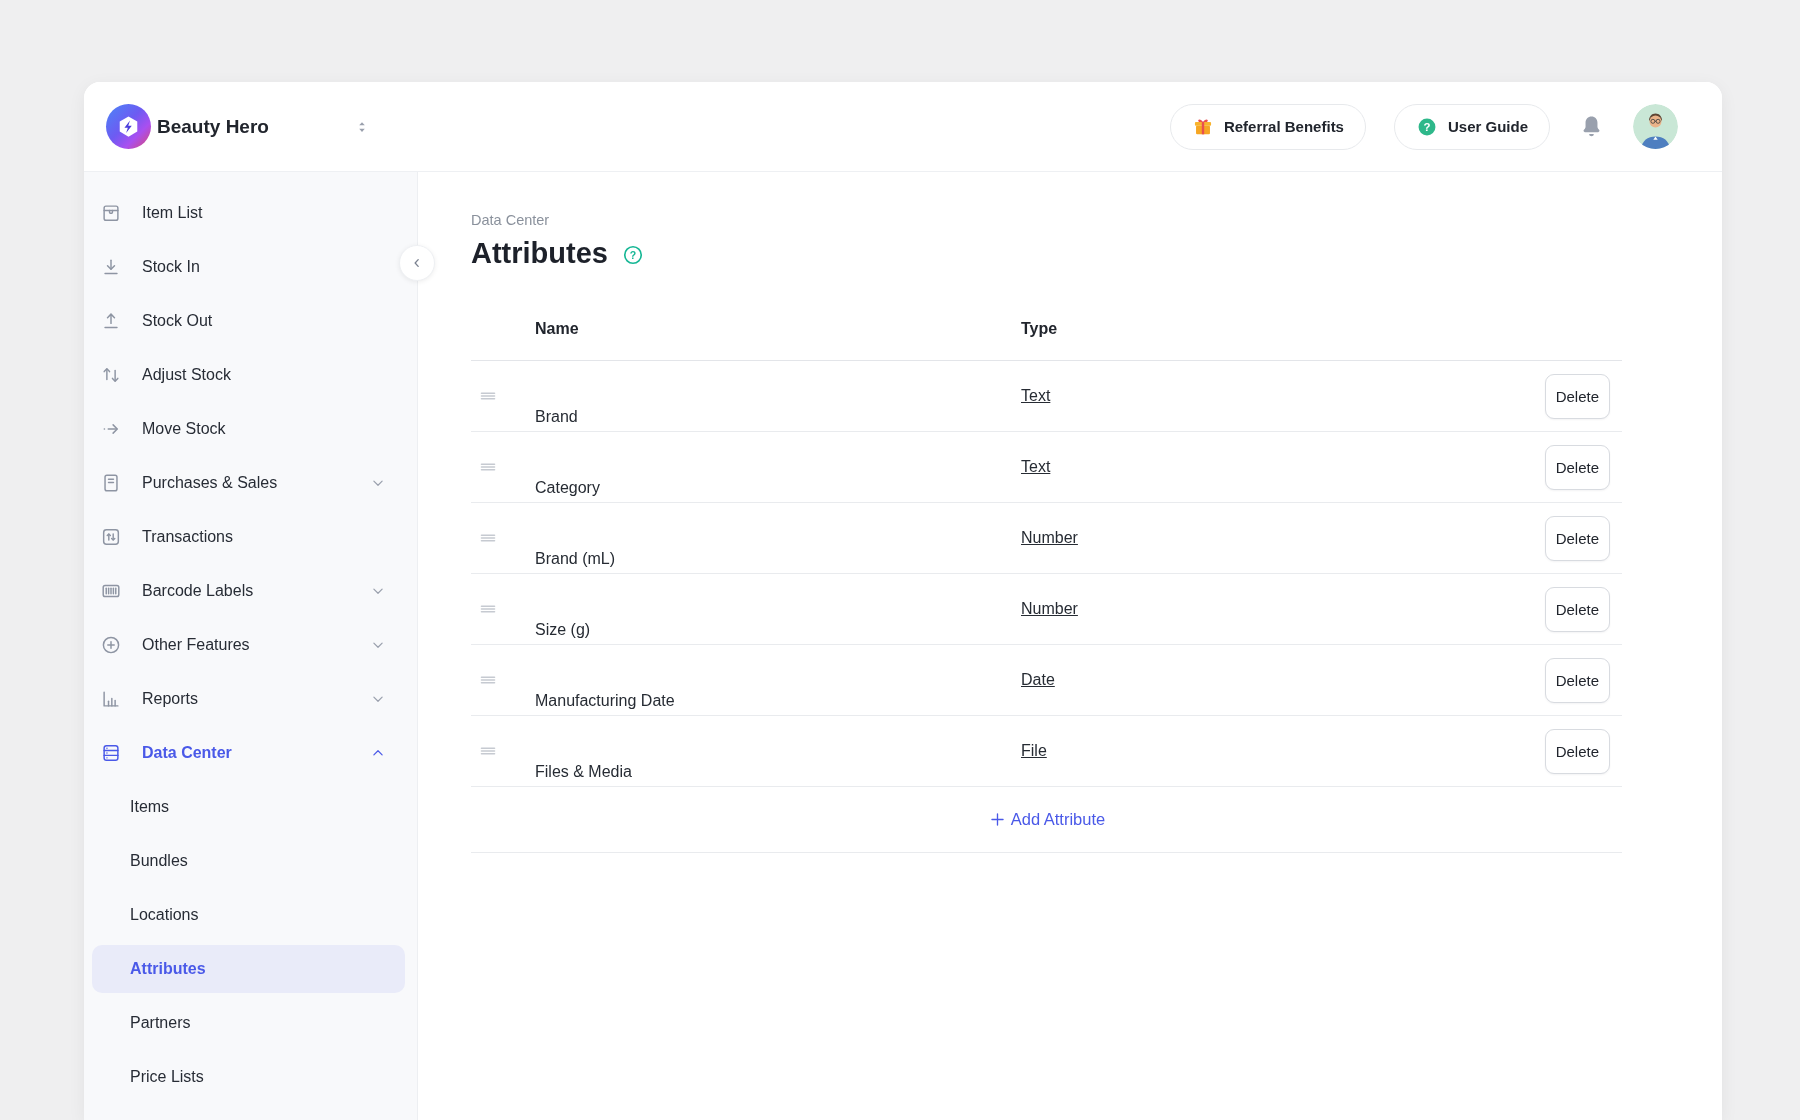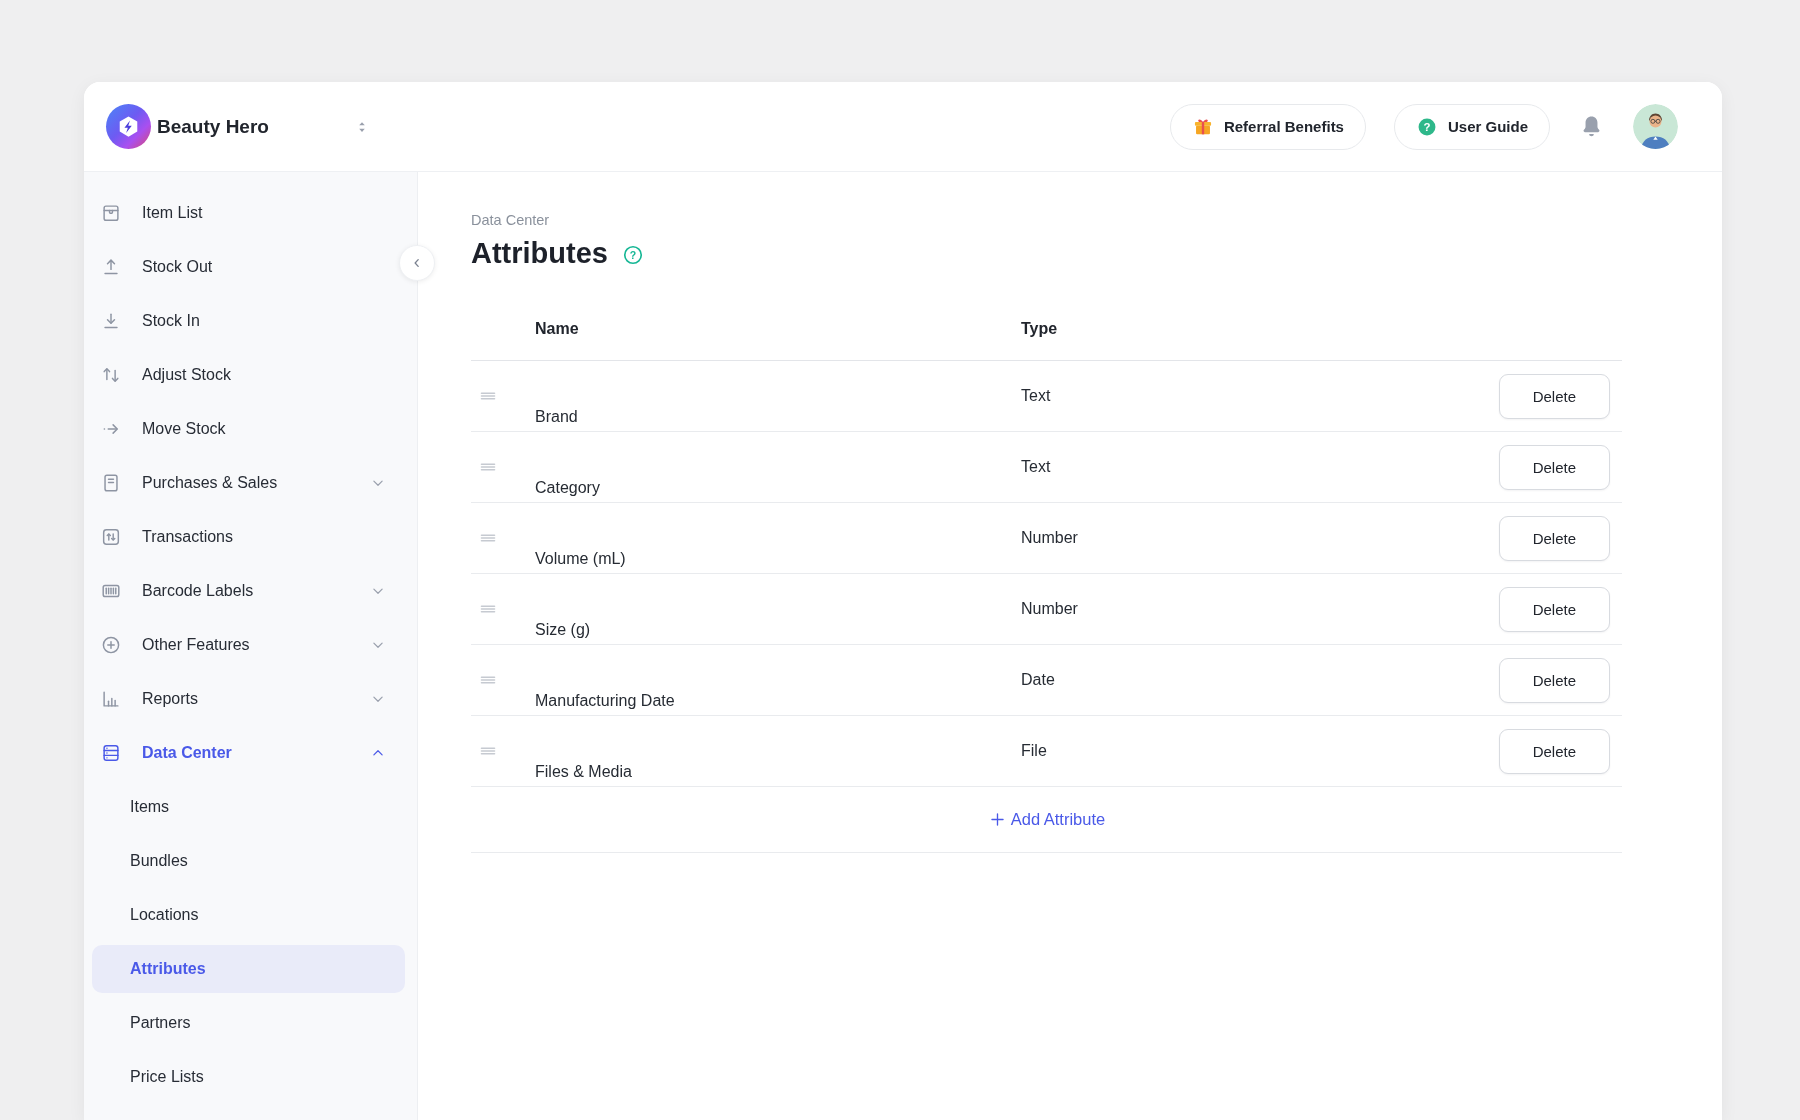--- a/index.html
+++ b/index.html
@@ -65,22 +65,22 @@
   .help-icon { width:22px; height:22px; margin-top:3px; cursor:pointer; }
 
   .attr-table { margin-top:27px; }
   .thead, .trow { display:grid; grid-template-columns:64px 486px 1fr 96px; align-items:center; }
   .thead { height:64px; border-bottom:1px solid #e3e5e9; font-size:16px; font-weight:700; color:#21252d; }
   .col-name { grid-column:2; }
   .col-type { grid-column:3; }
   .trow { height:71px; border-bottom:1px solid #e9ebee; font-size:16px; color:#262b33; }
   .handle { grid-column:1; width:24px; height:24px; margin-left:5px; color:#c6cad1; cursor:grab; }
   .cell-name { grid-column:2;margin-top:41px; }
-  .cell-type { grid-column:3; }
-  .delete-btn { grid-column:4; justify-self:end; margin-right:12px; height:45px; padding:0 33px;
+  .cell-type { grid-column:3;text-decoration:underline; }
+  .delete-btn { grid-column:4; justify-self:end; margin-right:12px; height:45px; padding:0 10px;
                 background:#fff; border:1px solid #d8dbe0; border-radius:9px;
                 font-family:inherit; font-size:15px; color:#21252d; cursor:pointer;
                 box-shadow:0 1px 2px rgba(16,24,40,.05); }
   .add-row { height:66px; display:flex; align-items:center; justify-content:center;
              border-bottom:1px solid #e9ebee; }
   .add-link { display:flex; align-items:center; gap:4px; background:none; border:none;
               color:var(--accent,#4a59e8); font-family:inherit; font-size:16.5px; cursor:pointer; }
   .add-link .icon { width:19px; height:19px; color:var(--accent,#4a59e8); }
 </style>
 </head>
@@ -168,36 +168,36 @@
                   <rect x="4.5" y="4.5" width="15" height="15.5" rx="2"></rect>
                   <path d="M4.5 9.3h15"></path>
                   <path d="M10.4 9.3v2c0 .5.4.9.9.9h1.4c.5 0 .9-.4.9-.9v-2"></path>
                 </svg>
               </span>
               <span class="nav-label">Item List</span>
             </div>
             <div class="nav-item">
               <span class="icon">
                 <svg viewBox="0 0 24 24" fill="none" stroke="currentColor" stroke-width="1.6" stroke-linecap="round" stroke-linejoin="round">
+                  <path d="M12 4.5v9.6"></path>
+                  <path d="M8.2 10.6l3.8 3.9 3.8-3.9"></path>
+                  <path d="M5.5 19h13"></path>
+                </svg>
+              </span>
+              <span class="nav-label">Stock In</span>
+            </div>
+            <div class="nav-item">
+              <span class="icon">
+                <svg viewBox="0 0 24 24" fill="none" stroke="currentColor" stroke-width="1.6" stroke-linecap="round" stroke-linejoin="round">
                   <path d="M12 14.6V5"></path>
                   <path d="M8.2 8.4L12 4.5l3.8 3.9"></path>
                   <path d="M5.5 19h13"></path>
                 </svg>
               </span>
               <span class="nav-label">Stock Out</span>
-            </div>
-            <div class="nav-item">
-              <span class="icon">
-                <svg viewBox="0 0 24 24" fill="none" stroke="currentColor" stroke-width="1.6" stroke-linecap="round" stroke-linejoin="round">
-                  <path d="M12 4.5v9.6"></path>
-                  <path d="M8.2 10.6l3.8 3.9 3.8-3.9"></path>
-                  <path d="M5.5 19h13"></path>
-                </svg>
-              </span>
-              <span class="nav-label">Stock In</span>
             </div>
             <div class="nav-item">
               <span class="icon">
                 <svg viewBox="0 0 24 24" fill="none" stroke="currentColor" stroke-width="1.6" stroke-linecap="round" stroke-linejoin="round">
                   <path d="M7.5 17V5.8"></path>
                   <path d="M4.6 8.3l2.9-3 2.9 3"></path>
                   <path d="M16.5 7v11.2"></path>
                   <path d="M13.6 15.7l2.9 3 2.9-3"></path>
                 </svg>
               </span>
@@ -371,21 +371,21 @@
                 <button class="delete-btn">Delete</button>
               </div>
               <div class="trow">
                 <span class="icon handle">
                   <svg viewBox="0 0 24 24" fill="none" stroke="currentColor" stroke-width="1.6" stroke-linecap="round" stroke-linejoin="round">
                     <path d="M5.5 9.3h13"></path>
                     <path d="M5.5 12h13"></path>
                     <path d="M5.5 14.7h13"></path>
                   </svg>
                 </span>
-                <span class="cell-name">Volume (mL)</span>
+                <span class="cell-name">Brand (mL)</span>
                 <span class="cell-type">Number</span>
                 <button class="delete-btn">Delete</button>
               </div>
               <div class="trow">
                 <span class="icon handle">
                   <svg viewBox="0 0 24 24" fill="none" stroke="currentColor" stroke-width="1.6" stroke-linecap="round" stroke-linejoin="round">
                     <path d="M5.5 9.3h13"></path>
                     <path d="M5.5 12h13"></path>
                     <path d="M5.5 14.7h13"></path>
                   </svg>

